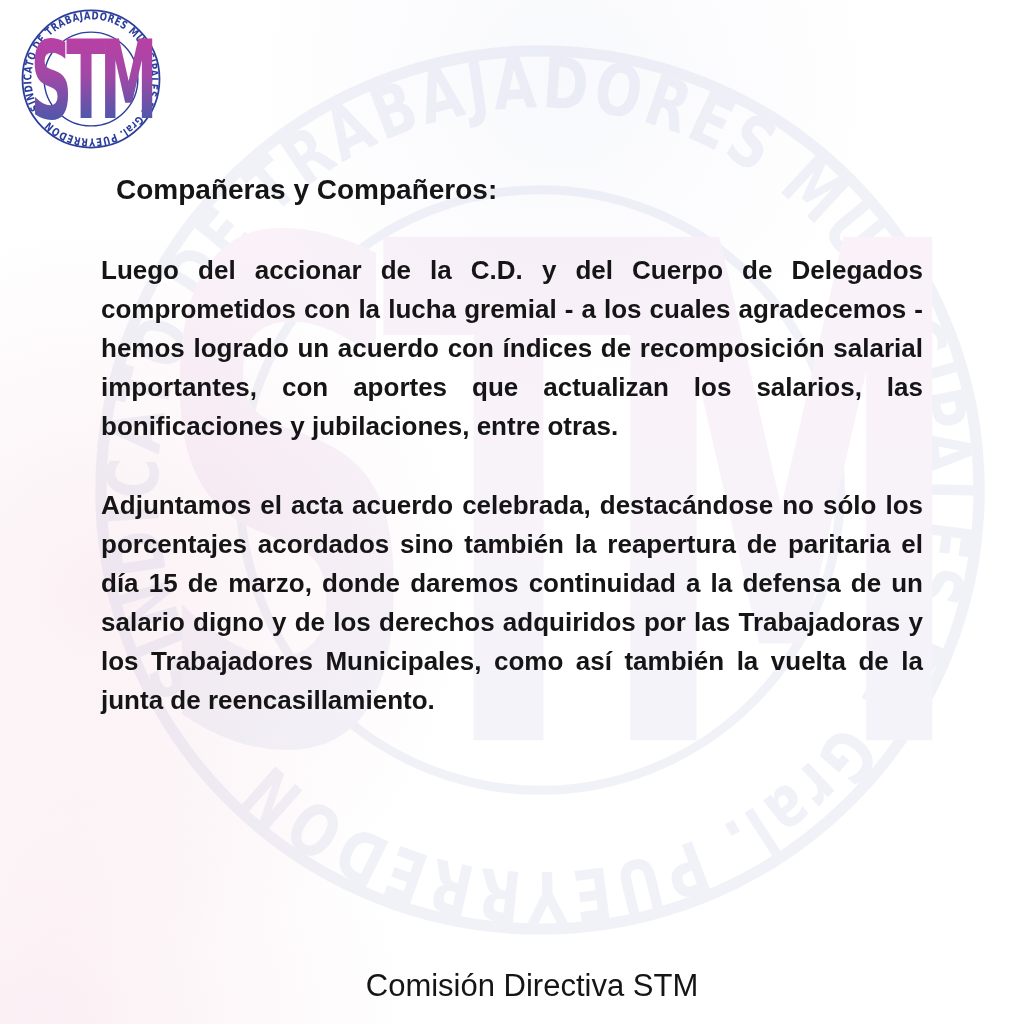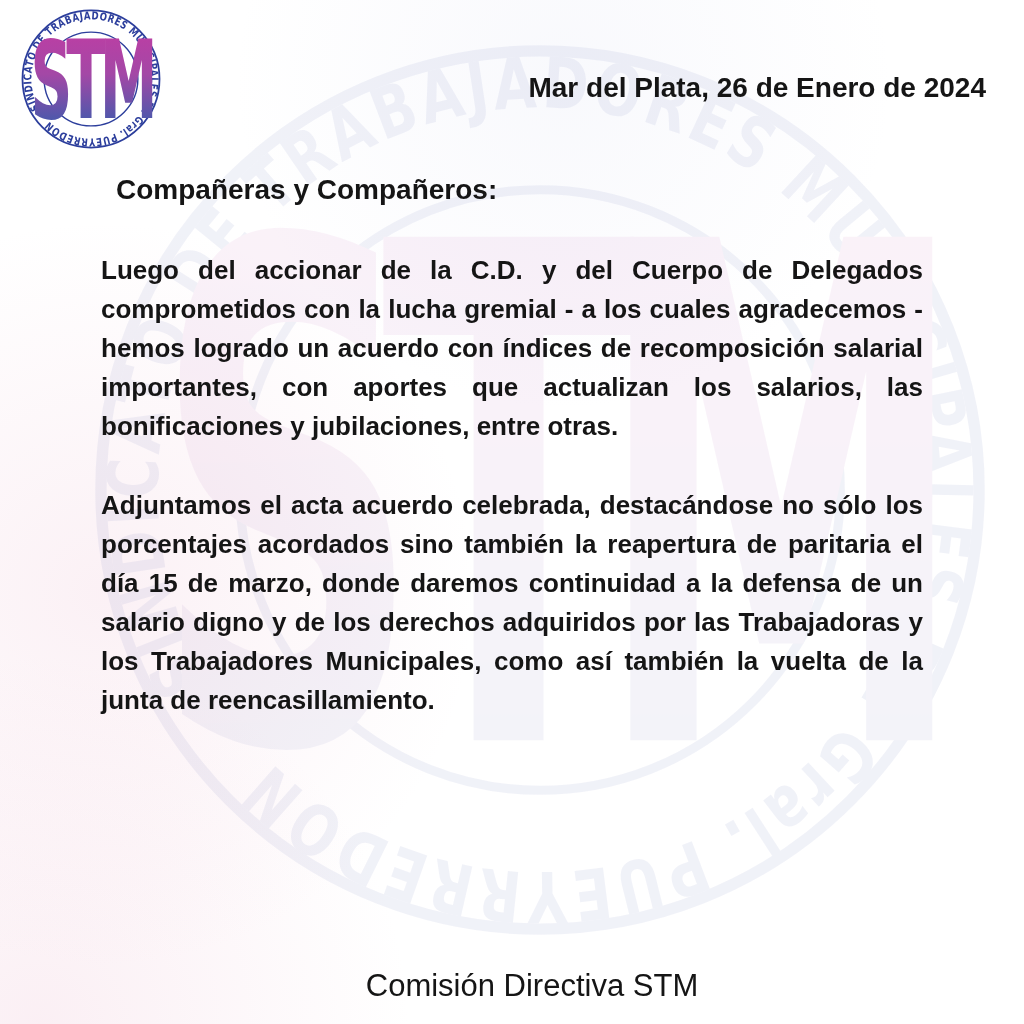--- a/index.html
+++ b/index.html
@@ -107,21 +107,20 @@
     <circle cx="100" cy="100" r="96.5" fill="#ffffff" stroke="#2c3e9c" stroke-width="2.5"></circle>
     <circle cx="100" cy="100" r="66" fill="none" stroke="#2c3e9c" stroke-width="2"></circle>
     <g transform="rotate(-30 100 100)">
       <text font-size="15.5" font-weight="bold" fill="#2c3e9c" letter-spacing="1">
         <textPath href="#lg-ring" textLength="505" lengthAdjust="spacingAndGlyphs">SINDICATO DE TRABAJADORES MUNICIPALES DE Gral. PUEYRREDON</textPath>
       </text>
     </g>
     <text transform="translate(100 155) scale(0.62 1.15)" text-anchor="middle" font-size="132" font-weight="bold" letter-spacing="-14" fill="url(#lg-grad)">STM</text>
   </svg>
 
-  <div class="date-line">Mar del Plata, 26 de Enero de 2024</div>
 
   <p class="greeting">Compañeras y Compañeros:</p>
 
   <div class="body-text">
     <p>Luego del accionar de la C.D. y del Cuerpo de Delegados comprometidos con la lucha gremial - a los cuales agradecemos - hemos logrado un acuerdo con índices de recomposición salarial importantes, con aportes que actualizan los salarios, las bonificaciones y jubilaciones, entre otras.</p>
     <p>Adjuntamos el acta acuerdo celebrada, destacándose no sólo los porcentajes acordados sino también la reapertura de paritaria el día 15 de marzo, donde daremos continuidad a la defensa de un salario digno y de los derechos adquiridos por las Trabajadoras y los Trabajadores Municipales, como así también la vuelta de la junta de reencasillamiento.</p>
   </div>
 
   <div class="signature">Comisión Directiva STM</div>
 

